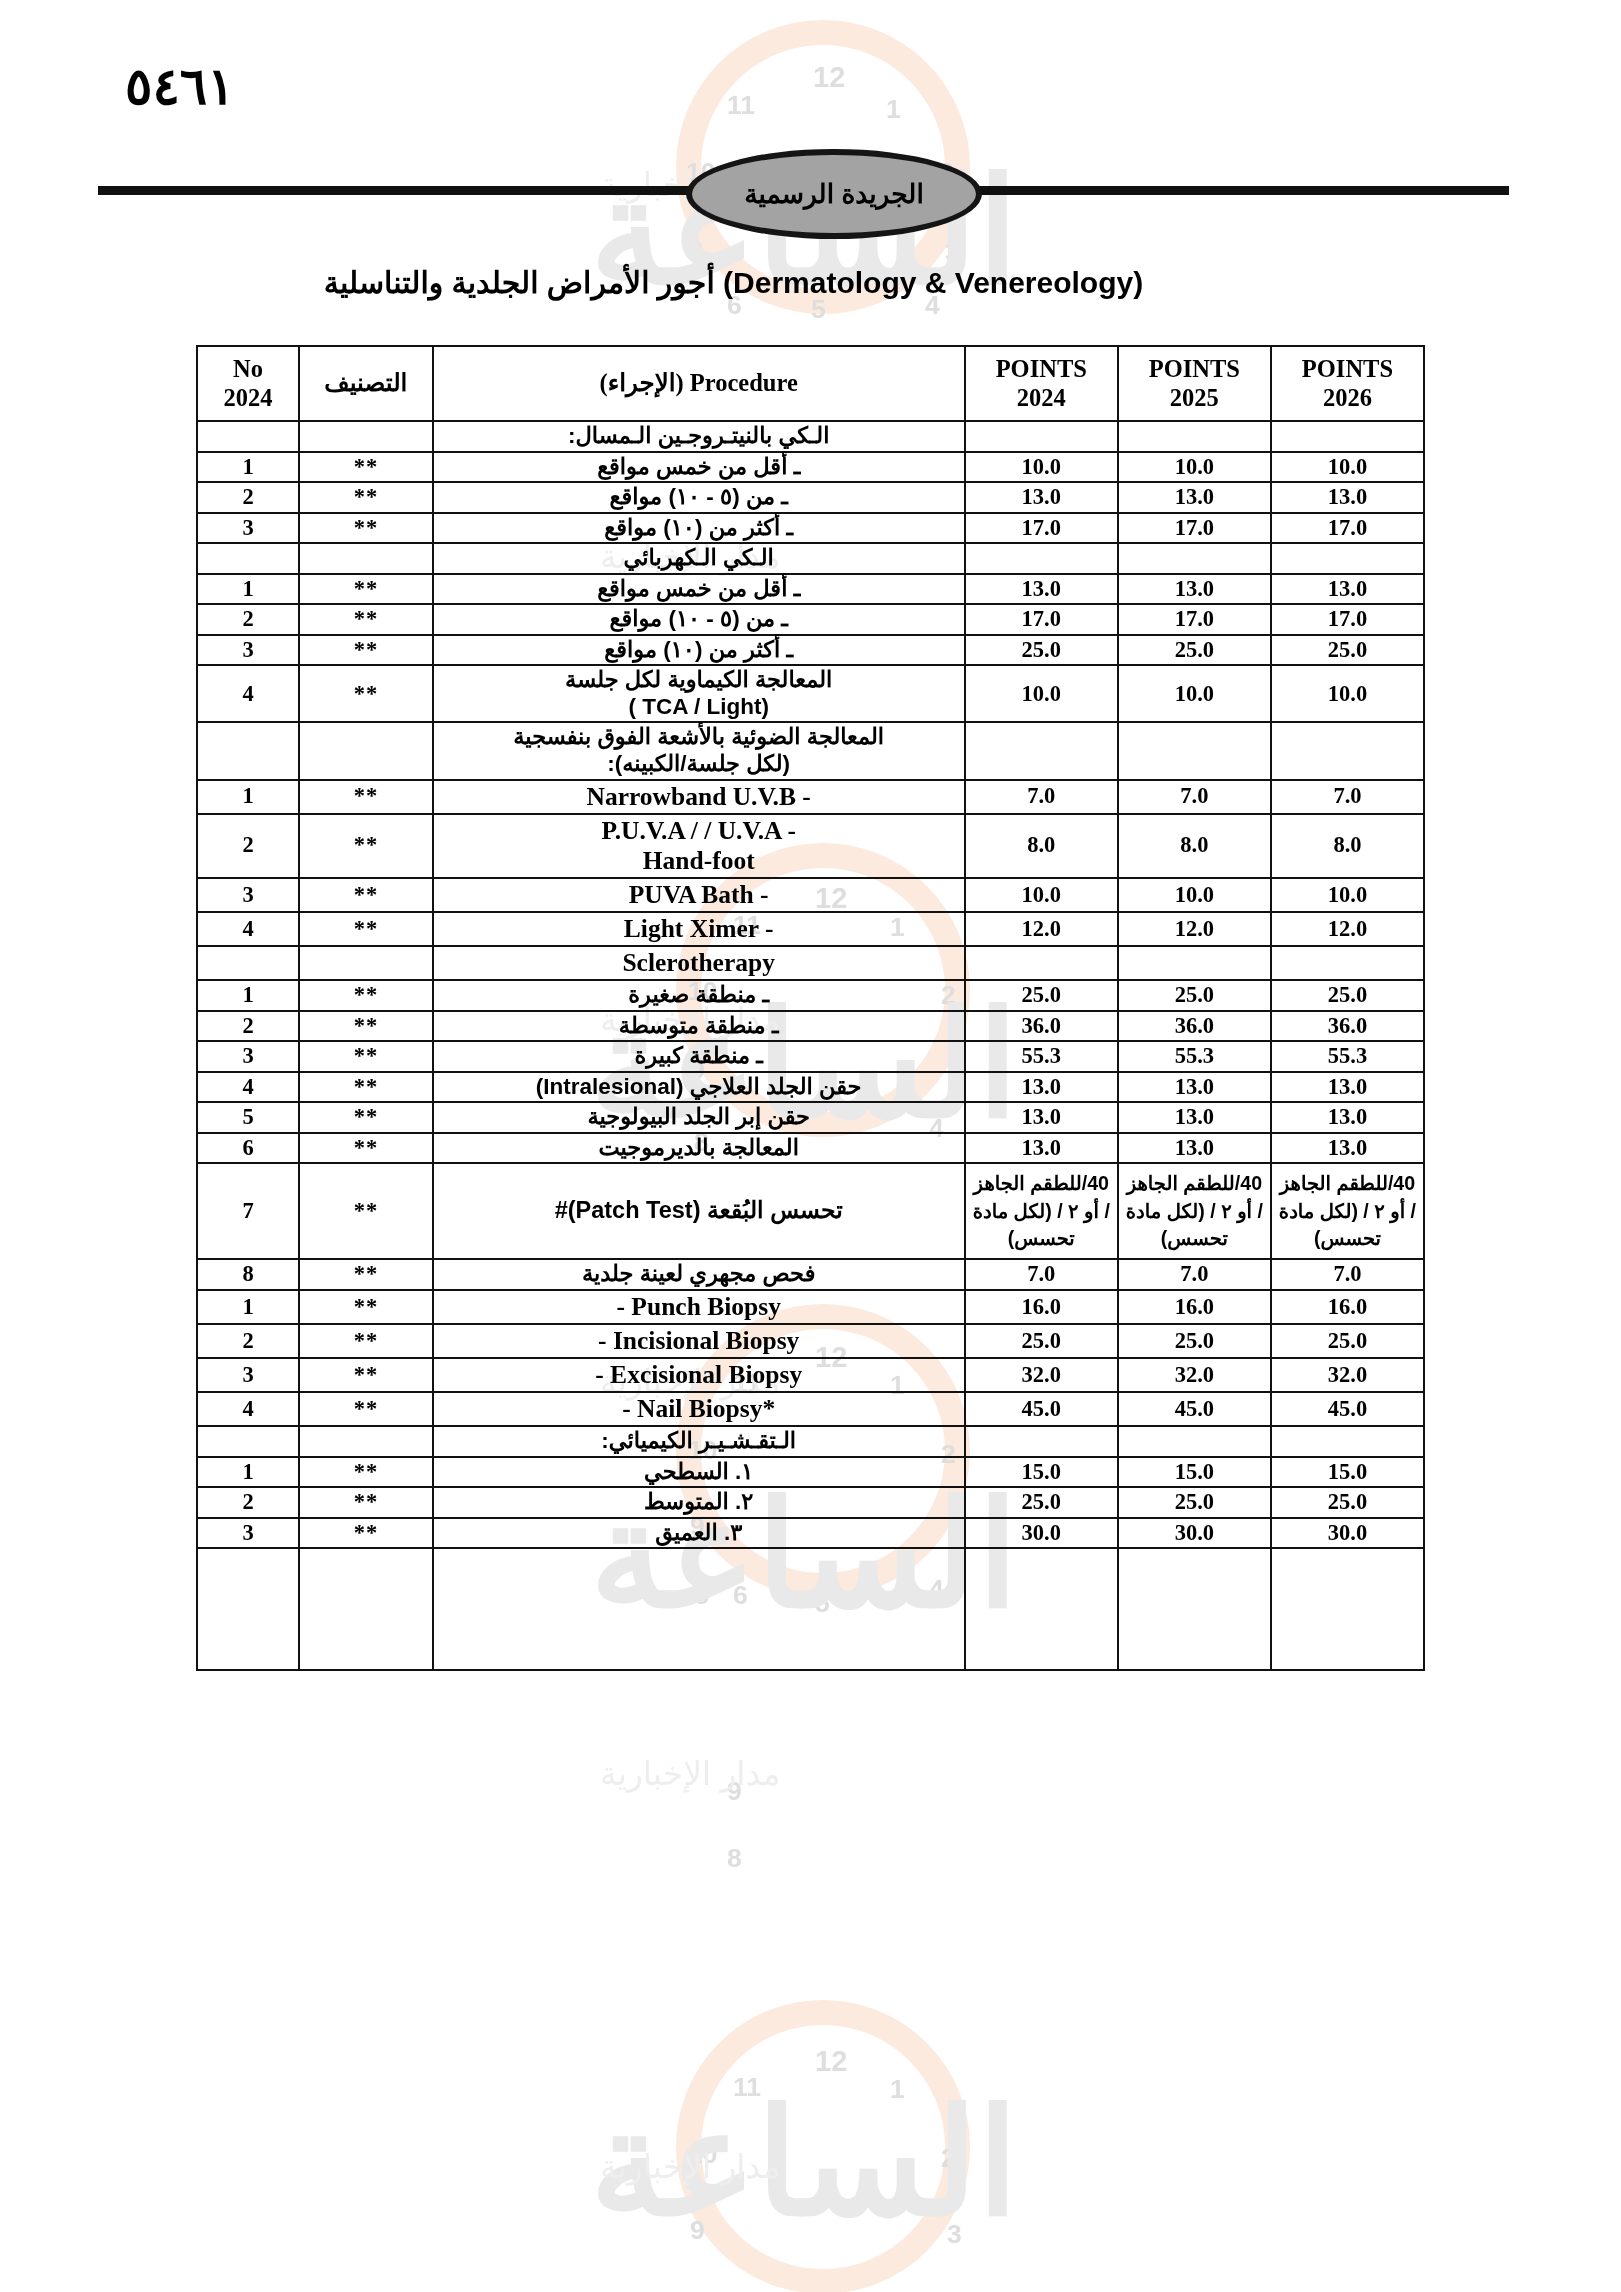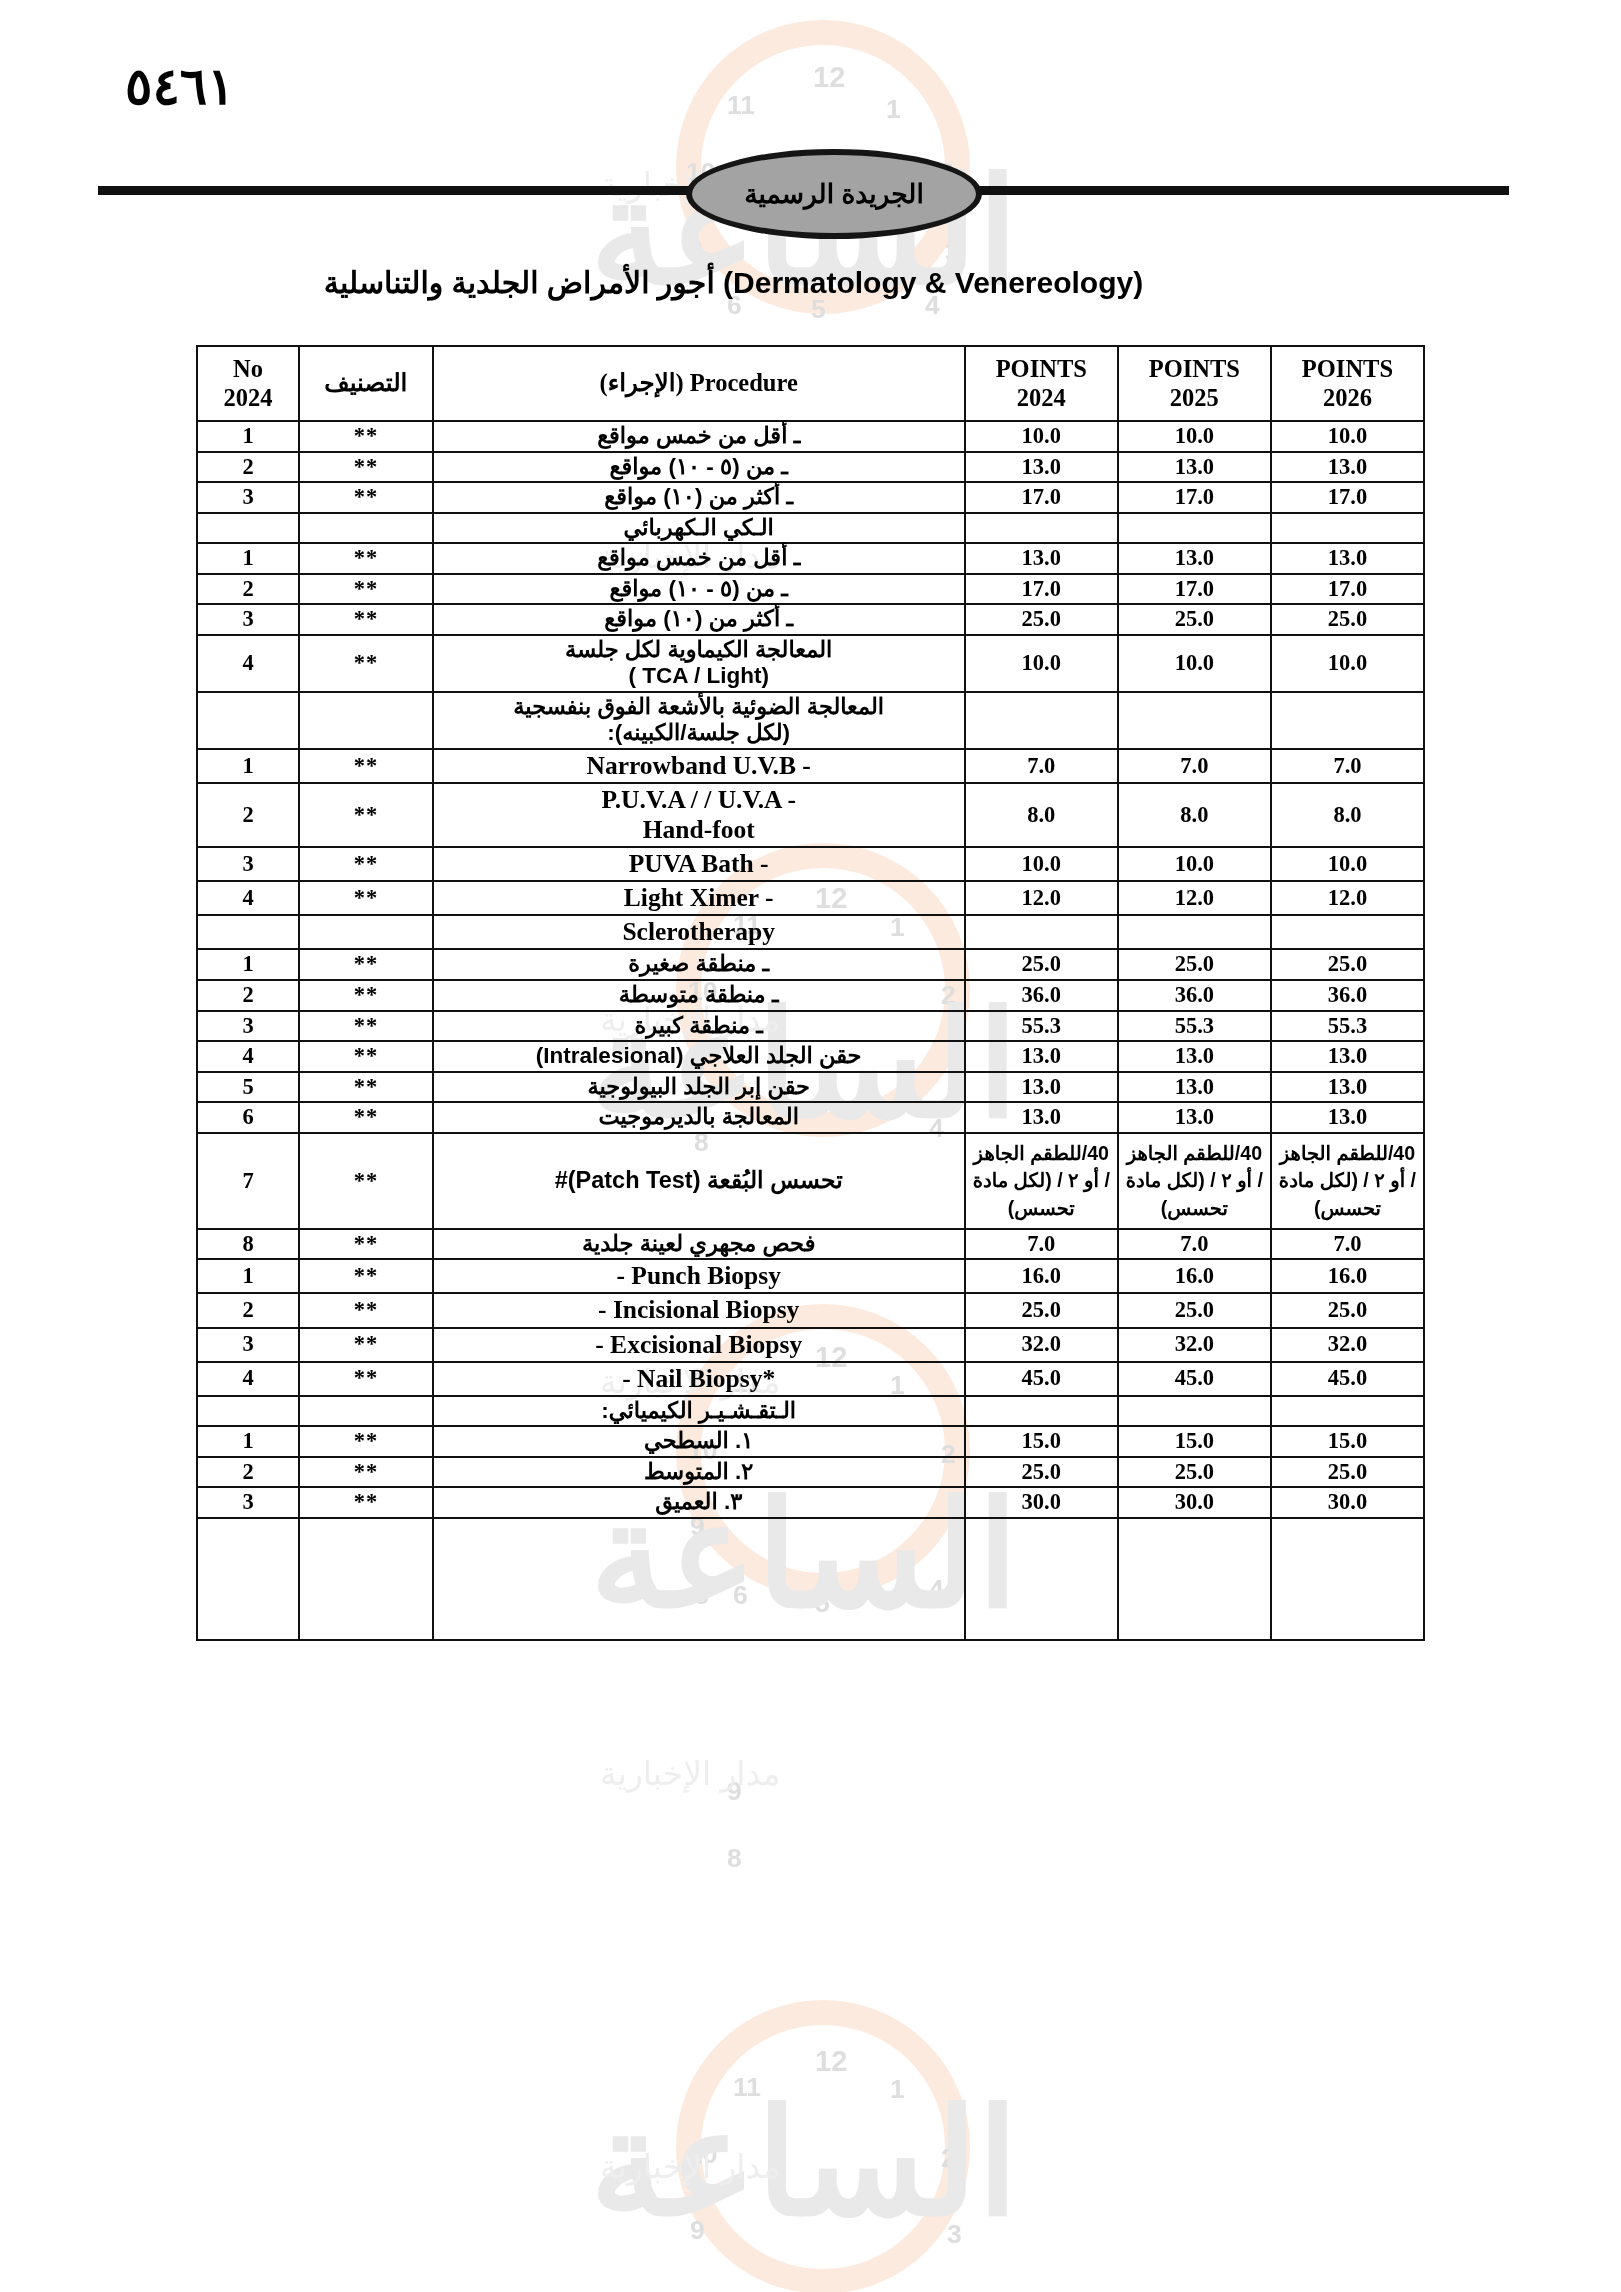--- a/index.html
+++ b/index.html
@@ -288,20 +288,28 @@
         <th>Procedure (الإجراء)</th>
         <th class="h-ar">التصنيف</th>
         <th>
           <div>No</div>
           <div>2024</div>
         </th>
       </tr>
     </thead>
     <tbody>
         <tr>
+          <td class="pts"></td>
+          <td class="pts"></td>
+          <td class="pts"></td>
+          <td class="proc">الـكي بالنيتـروجـين الـمسال:</td>
+          <td class="cls"></td>
+          <td class="no"></td>
+        </tr>
+        <tr>
           <td class="pts">10.0</td>
           <td class="pts">10.0</td>
           <td class="pts">10.0</td>
           <td class="proc">ـ أقل من خمس مواقع</td>
           <td class="cls">**</td>
           <td class="no">1</td>
         </tr>
         <tr>
           <td class="pts">13.0</td>
           <td class="pts">13.0</td>

